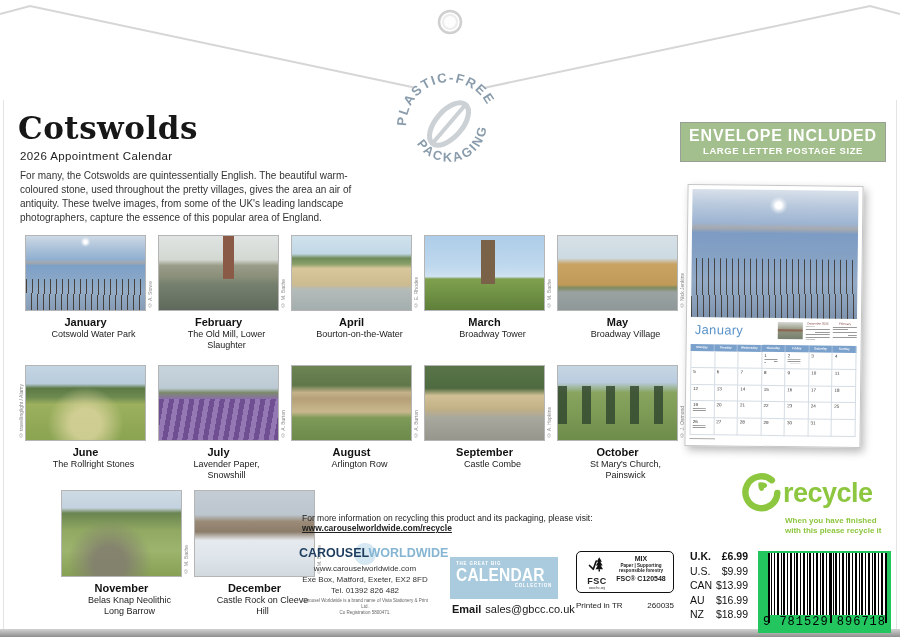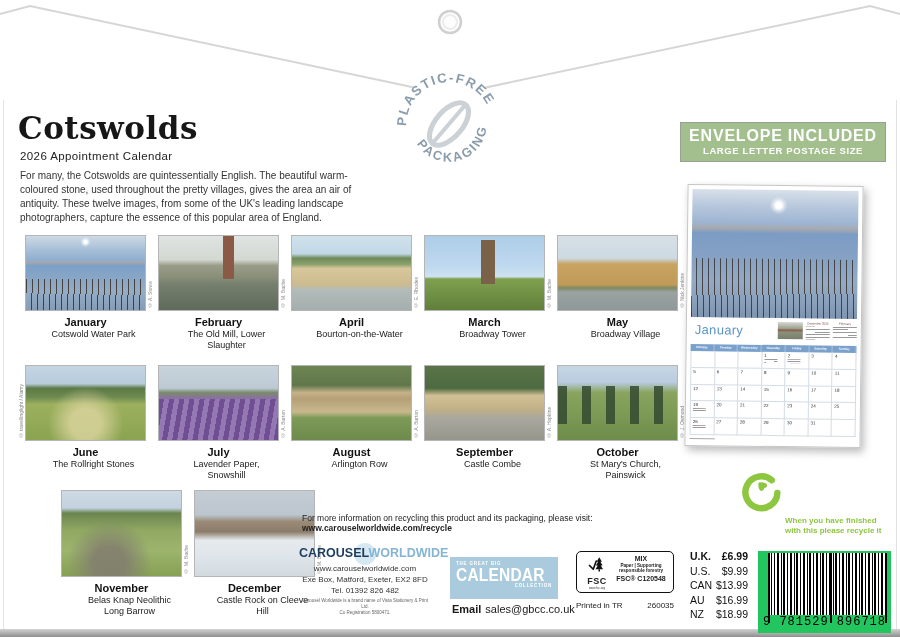--- a/index.html
+++ b/index.html
@@ -114,21 +114,21 @@
       background-size:100% 1.4px; background-repeat:no-repeat; background-position:0 1px; }
 
   
   .recycle { position:absolute; left:739px; top:472px; width:152px; }
   .recycle-top { display:flex; align-items:center; }
   .recycle-word { font-size:27px; font-weight:bold; color:#8dc63f; letter-spacing:-0.5px; margin-left:2px; }
   .recycle-note { margin:2px 0 0 46px; font-size:8px; font-weight:bold; color:#8dc63f; line-height:1.25; }
 
   
   .info-line { position:absolute; left:302px; top:513px; width:430px; font-size:8.5px; color:#222; }
-  .info-line b { font-weight:bold; }
+  .info-line b { font-weight:bold;text-decoration:underline; }
 
   .publisher { position:absolute; left:299px; top:546px; width:132px; text-align:center; }
   .pub-logo { position:relative; font-weight:bold; font-size:12.5px; letter-spacing:0; height:16px; }
   .pub-globe { position:absolute; left:50%; top:-3px; transform:translateX(-50%); width:22px; height:22px;
                border-radius:50%; background:#d6e8f2; z-index:0; }
   .pub-logo span { position:relative; z-index:1; }
   .brand1 { color:#1d3d5f; } .brand2 { color:#85b5d3; }
   .pub-line { font-size:8px; color:#333; line-height:1.2; margin-top:1.5px; }
   .pub-legal { font-size:4.5px; color:#666; line-height:1.3; margin-top:3px; }
 
@@ -357,20 +357,21 @@
       </div>
     <div class="pv-foot"></div>
   </div>
 
   <div class="recycle">
     <div class="recycle-top">
       <svg width="42" height="42" viewBox="0 0 46 46">
         <path d="M 36,9 A 17.5 17.5 0 1 0 42,23" fill="none" stroke="#8dc63f" stroke-width="7" stroke-linecap="round"></path>
         <path d="M 0,2.2 a 2.6,2.6 0 0 1 5,-1 a 2.6,2.6 0 0 1 5,1 q 0,3.4 -5,7 q -5,-3.6 -5,-7 z" fill="#8dc63f" transform="translate(31.5,14.5) rotate(135)"></path>
       </svg>
+      <span class="recycle-word">recycle</span>
     </div>
     <div class="recycle-note">
       <div>When you have finished</div>
       <div>with this please recycle it</div>
     </div>
   </div>
 
   <div class="info-line">
     <span>For more information on recycling this product and its packaging, please visit: </span><b>www.carouselworldwide.com/recycle</b>
   </div>

